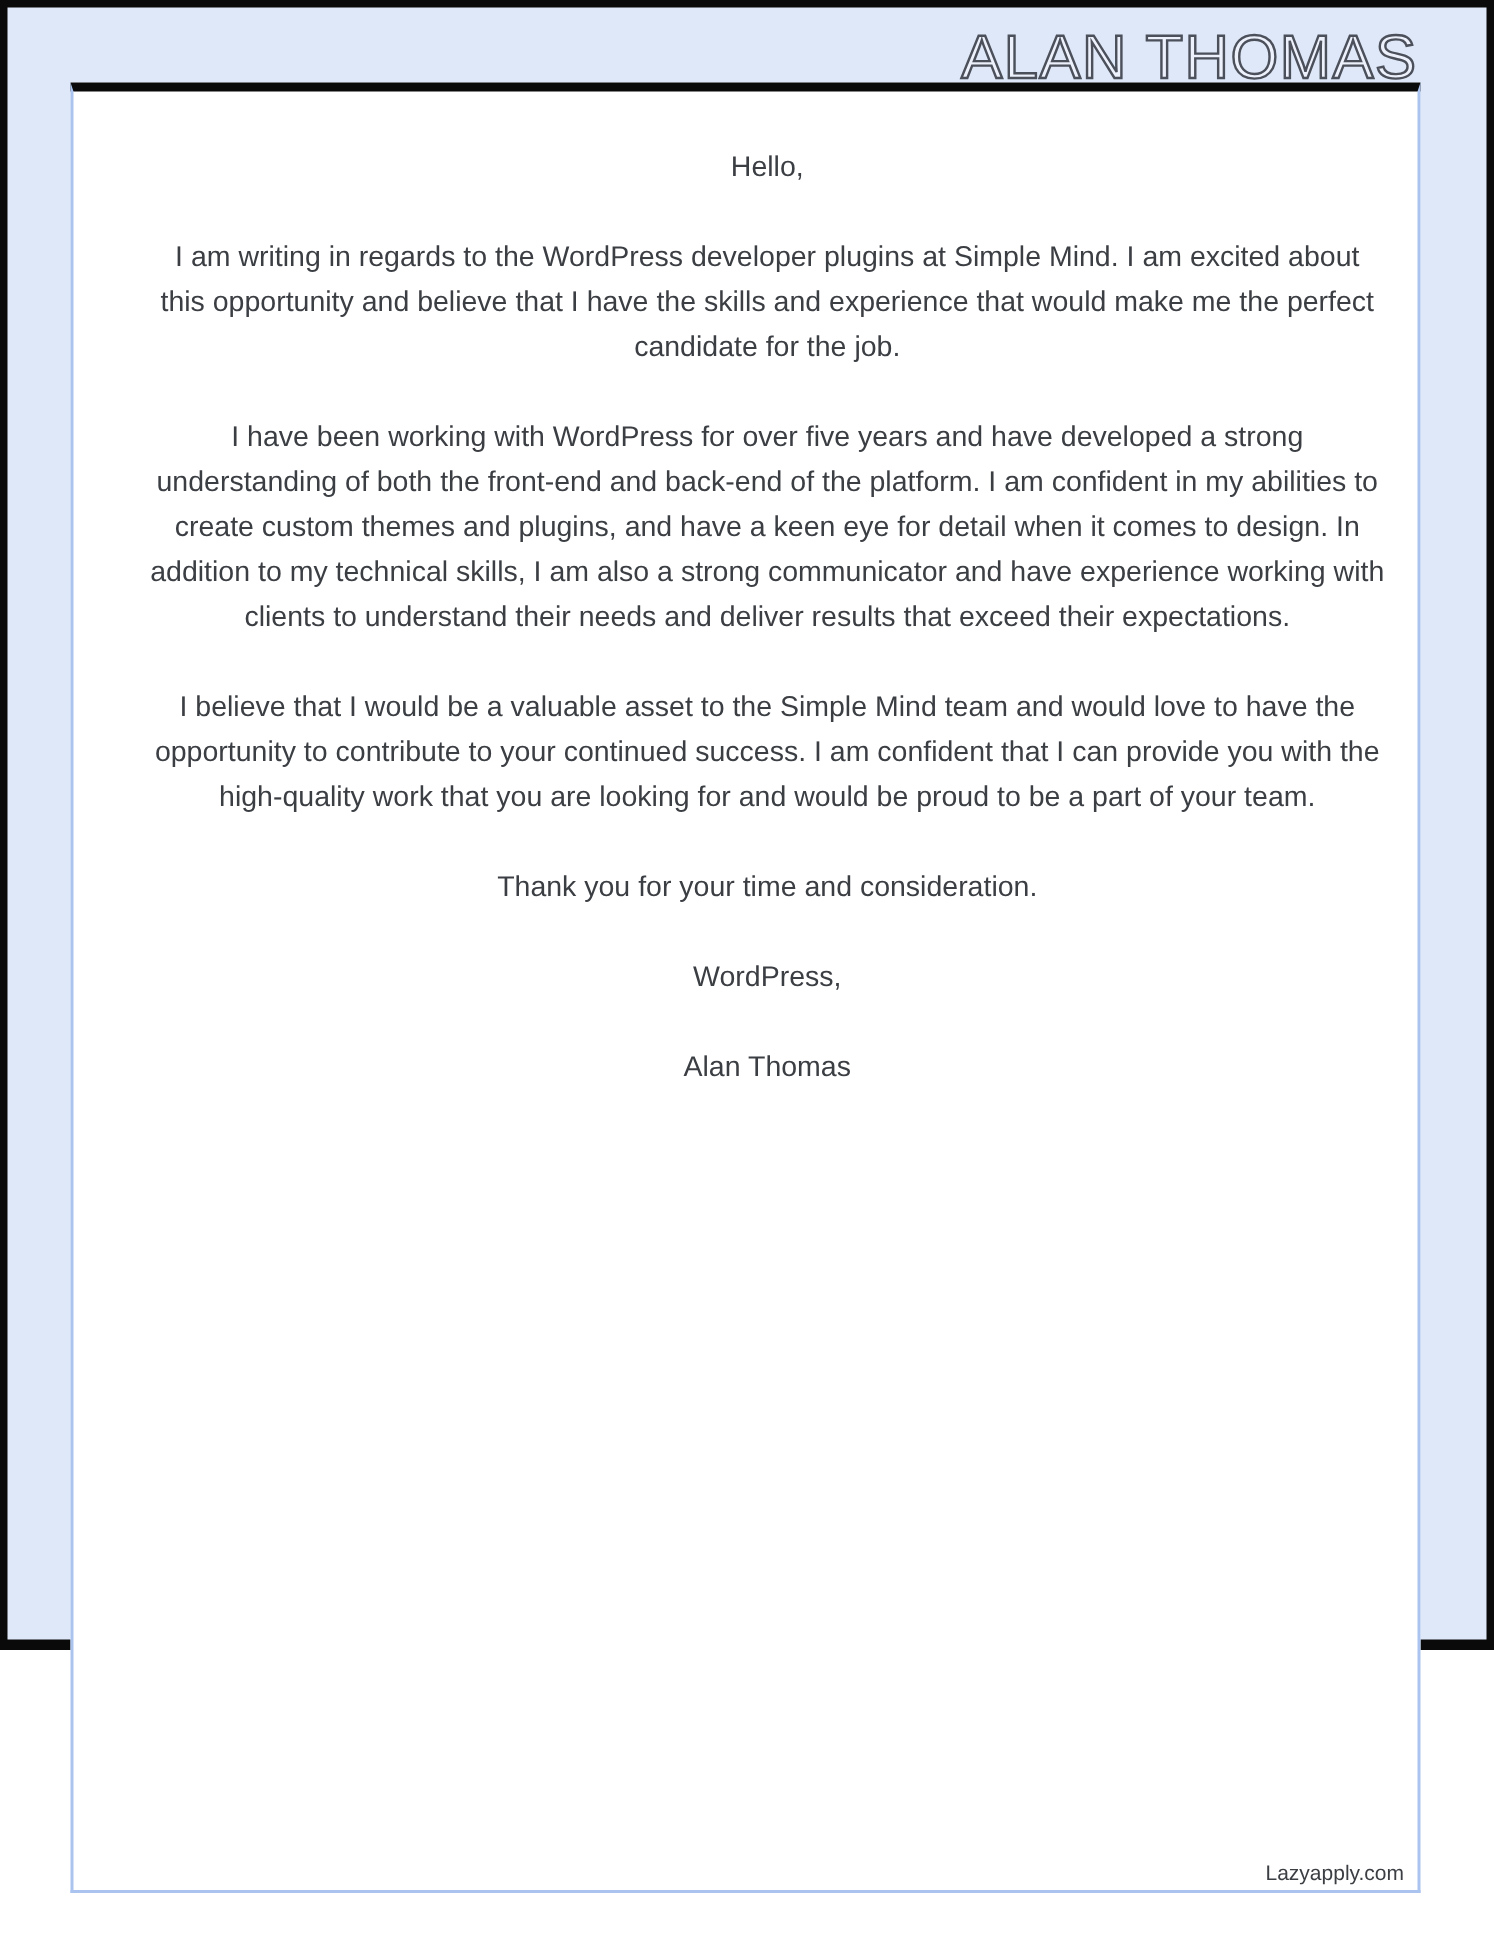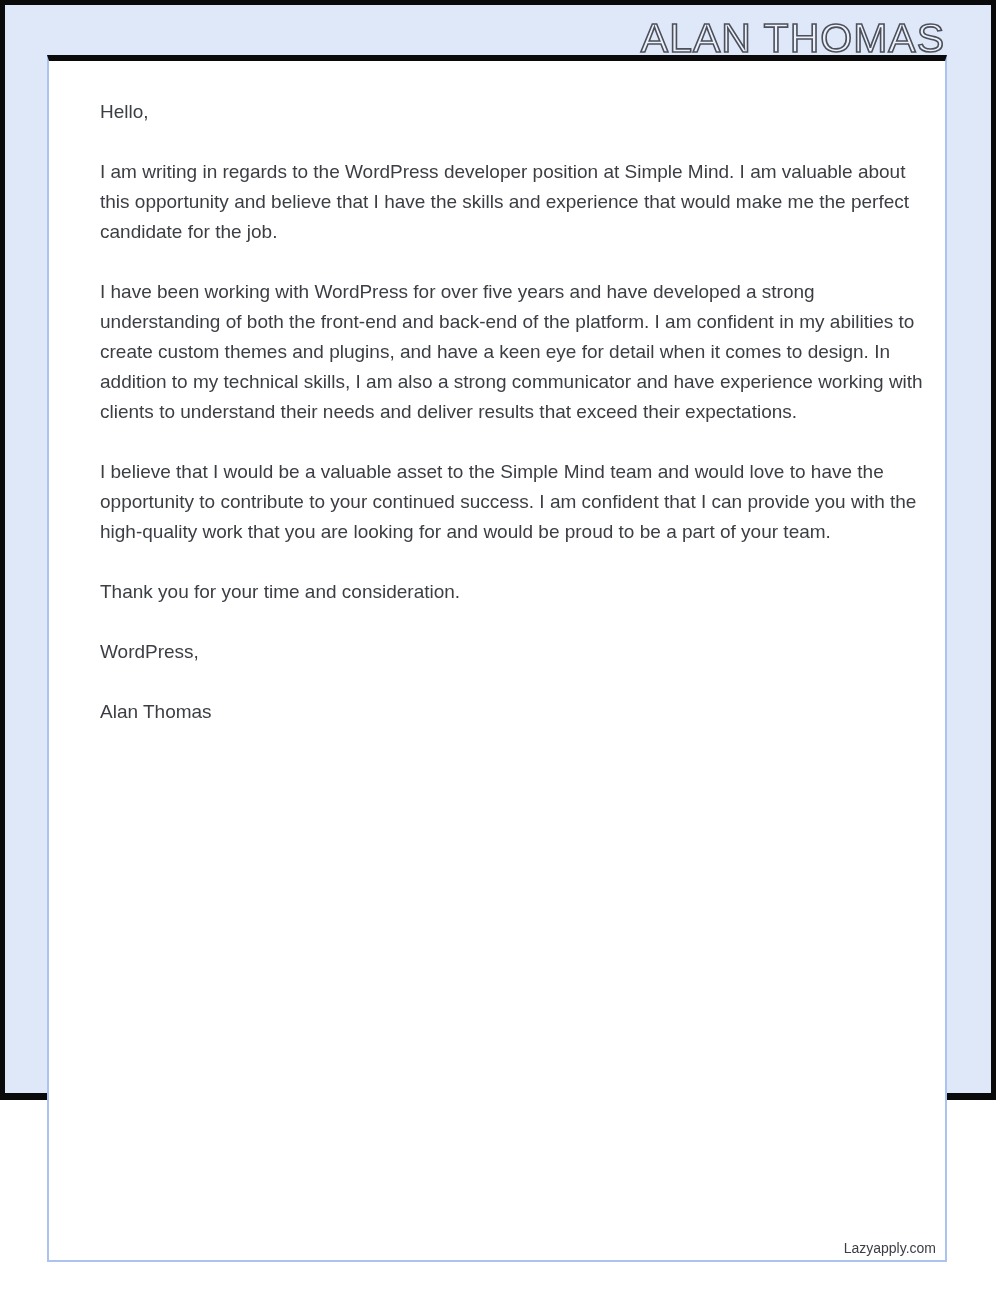--- a/index.html
+++ b/index.html
@@ -49,20 +49,21 @@
     width:900px;height:1207px;
     background:var(--paper);
     border-top:6px solid var(--frame);
     border-left:2px solid var(--doc-border);
     border-right:2px solid var(--doc-border);
     border-bottom:2px solid var(--doc-border);
   }
   .letter-body{
     padding:36px 22px 0 51px;
     color:var(--text);
+    text-align:center;
   }
   .letter-body p{
     margin:30px 0;
     font-size:19px;
     line-height:30px;
   }
   .letter-body p:first-child{margin-top:0;}
   .letter-body .date{
     margin-top:10px;
     color:var(--date-color);
@@ -84,21 +85,21 @@
 
     <div class="header">
       <svg width="340" height="50" viewBox="0 0 340 50">
         <text x="338" y="43" text-anchor="end">ALAN THOMAS</text>
       </svg>
     </div>
 
     <div class="doc">
       <div class="letter-body">
         <p>Hello,</p>
-        <p>I am writing in regards to the WordPress developer position at Simple Mind. I am valuable about this opportunity and believe that I have the skills and experience that would make me the perfect candidate for the job.</p>
+        <p>I am writing in regards to the WordPress developer plugins at Simple Mind. I am excited about this opportunity and believe that I have the skills and experience that would make me the perfect candidate for the job.</p>
         <p>I have been working with WordPress for over five years and have developed a strong understanding of both the front-end and back-end of the platform. I am confident in my abilities to create custom themes and plugins, and have a keen eye for detail when it comes to design. In addition to my technical skills, I am also a strong communicator and have experience working with clients to understand their needs and deliver results that exceed their expectations.</p>
         <p>I believe that I would be a valuable asset to the Simple Mind team and would love to have the opportunity to contribute to your continued success. I am confident that I can provide you with the high-quality work that you are looking for and would be proud to be a part of your team.</p>
         <p>Thank you for your time and consideration.</p>
         <p>WordPress,</p>
         <p>Alan Thomas</p>
       </div>
 
       <div class="watermark">Lazyapply.com</div>
     </div>
 

